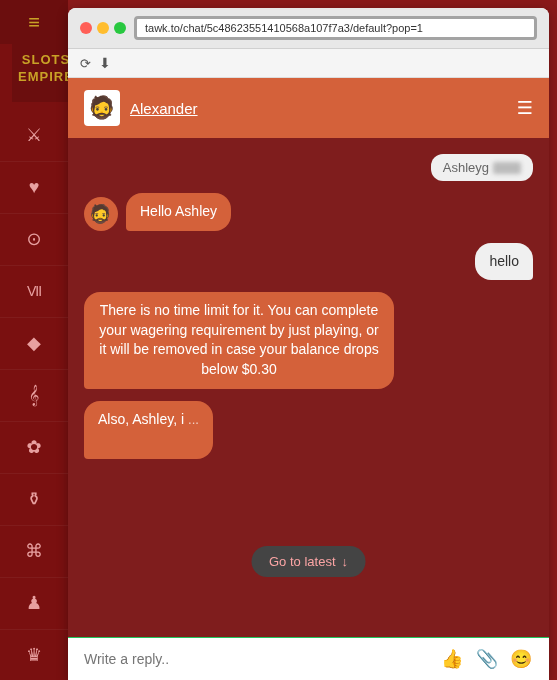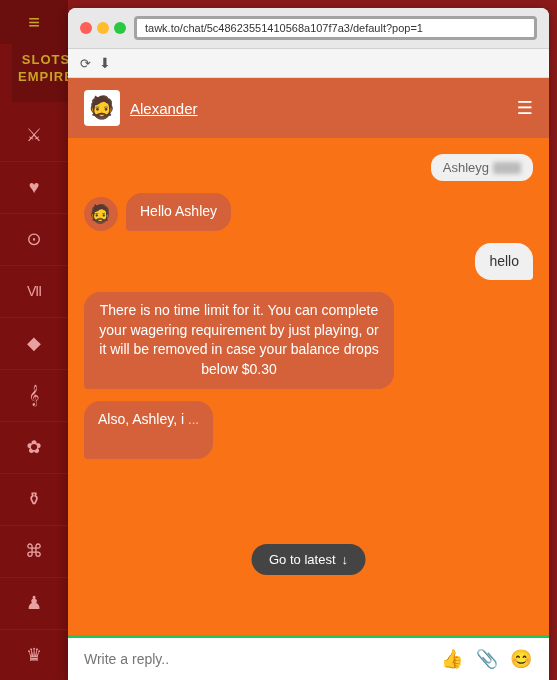--- a/index.html
+++ b/index.html
@@ -209,21 +209,21 @@
       color: white;
       font-size: 18px;
       cursor: pointer;
     }
 
     
     .chat-messages {
       flex: 1;
       padding: 16px;
       overflow-y: auto;
-      background: #f97316;
+      background: #7f1d1d;
       display: flex;
       flex-direction: column;
       gap: 12px;
     }
 
     .message-row {
       display: flex;
       align-items: flex-end;
       gap: 8px;
     }
@@ -289,21 +289,21 @@
       vertical-align: middle;
     }
 
     
     .go-to-latest {
       position: absolute;
       bottom: 60px;
       left: 50%;
       transform: translateX(-50%);
       background: #444;
-      color: #ffffff;
+      color: #fca5a5;
       padding: 8px 18px;
       border-radius: 20px;
       font-size: 13px;
       cursor: pointer;
       display: flex;
       align-items: center;
       gap: 6px;
       white-space: nowrap;
       z-index: 10;
     }
@@ -312,21 +312,21 @@
       position: relative;
       flex: 1;
       display: flex;
       flex-direction: column;
       overflow: hidden;
     }
 
     
     .chat-input-area {
       background: white;
-      border-top: 3px solid #22c55e;
+      border-top: 1px solid #22c55e;
       padding: 10px 16px;
       display: flex;
       align-items: center;
       gap: 8px;
     }
 
     .chat-input {
       flex: 1;
       border: none;
       outline: none;

